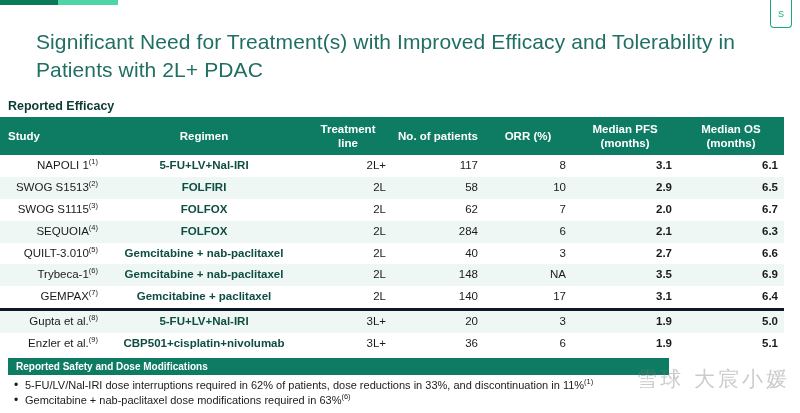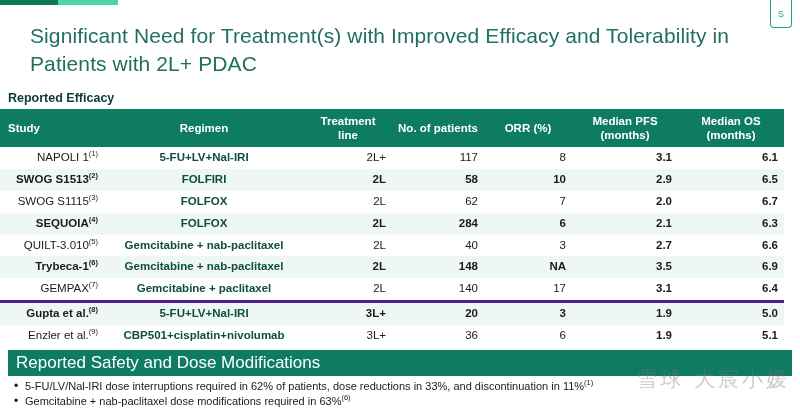--- a/index.html
+++ b/index.html
@@ -37,21 +37,21 @@
     border-radius: 0 0 4px 4px;
     box-sizing: border-box;
     color: #1aa87a;
     font-size: 9px;
     display: flex;
     align-items: center;
     justify-content: center;
   }
 
   h1.slide-title {
-    margin: 8px;
+    margin: 14px;
     padding: 14px 24px 0 22px;
     font-size: 21px;
     line-height: 1.35;
     font-weight: 400;
     color: #1f6f63;
     letter-spacing: 0.1px;
   }
 
   .section-label {
     margin: 12px 0 4px 8px;
@@ -83,38 +83,38 @@
     padding: 4px 6px;
     vertical-align: middle;
     line-height: 1.2;
   }
   td.study { text-align: right; padding-left: 8px; color: #1b1b1b; }
   td.regimen { text-align: center; font-weight: bold; color: #0e4d41; }
   td.ctr { text-align: right; }
   td.ctr.bold { font-weight: bold; }
 
   tr.band-a td { background: #ffffff; }
-  tr.band-b td { background: #eef7f4; font-weight: bold; }
-
-  tr.group-gap td { border-top: 3px solid #4c1d95; }
+  tr.band-b td { background: #eef7f4; }
+
+  tr.group-gap td { border-top: 3px solid #0f172a; }
 
   sup {
     font-size: 7.5px;
     vertical-align: super;
     line-height: 0;
   }
 
   .safety-header {
     background: #0e7b63;
     color: #ffffff;
-    font-size: 17px;
-    font-weight: normal;
+    font-size: 10px;
+    font-weight: bold;
     padding: 3px 8px;
     margin: 3px 8px 0 8px;
-    width: 784px;
+    width: 661px;
     box-sizing: border-box;
   }
 
   ul.bullets {
     list-style: none;
     margin: 3px 0 0 0;
     padding: 0 8px 0 14px;
   }
   ul.bullets li {
     font-size: 11px;

